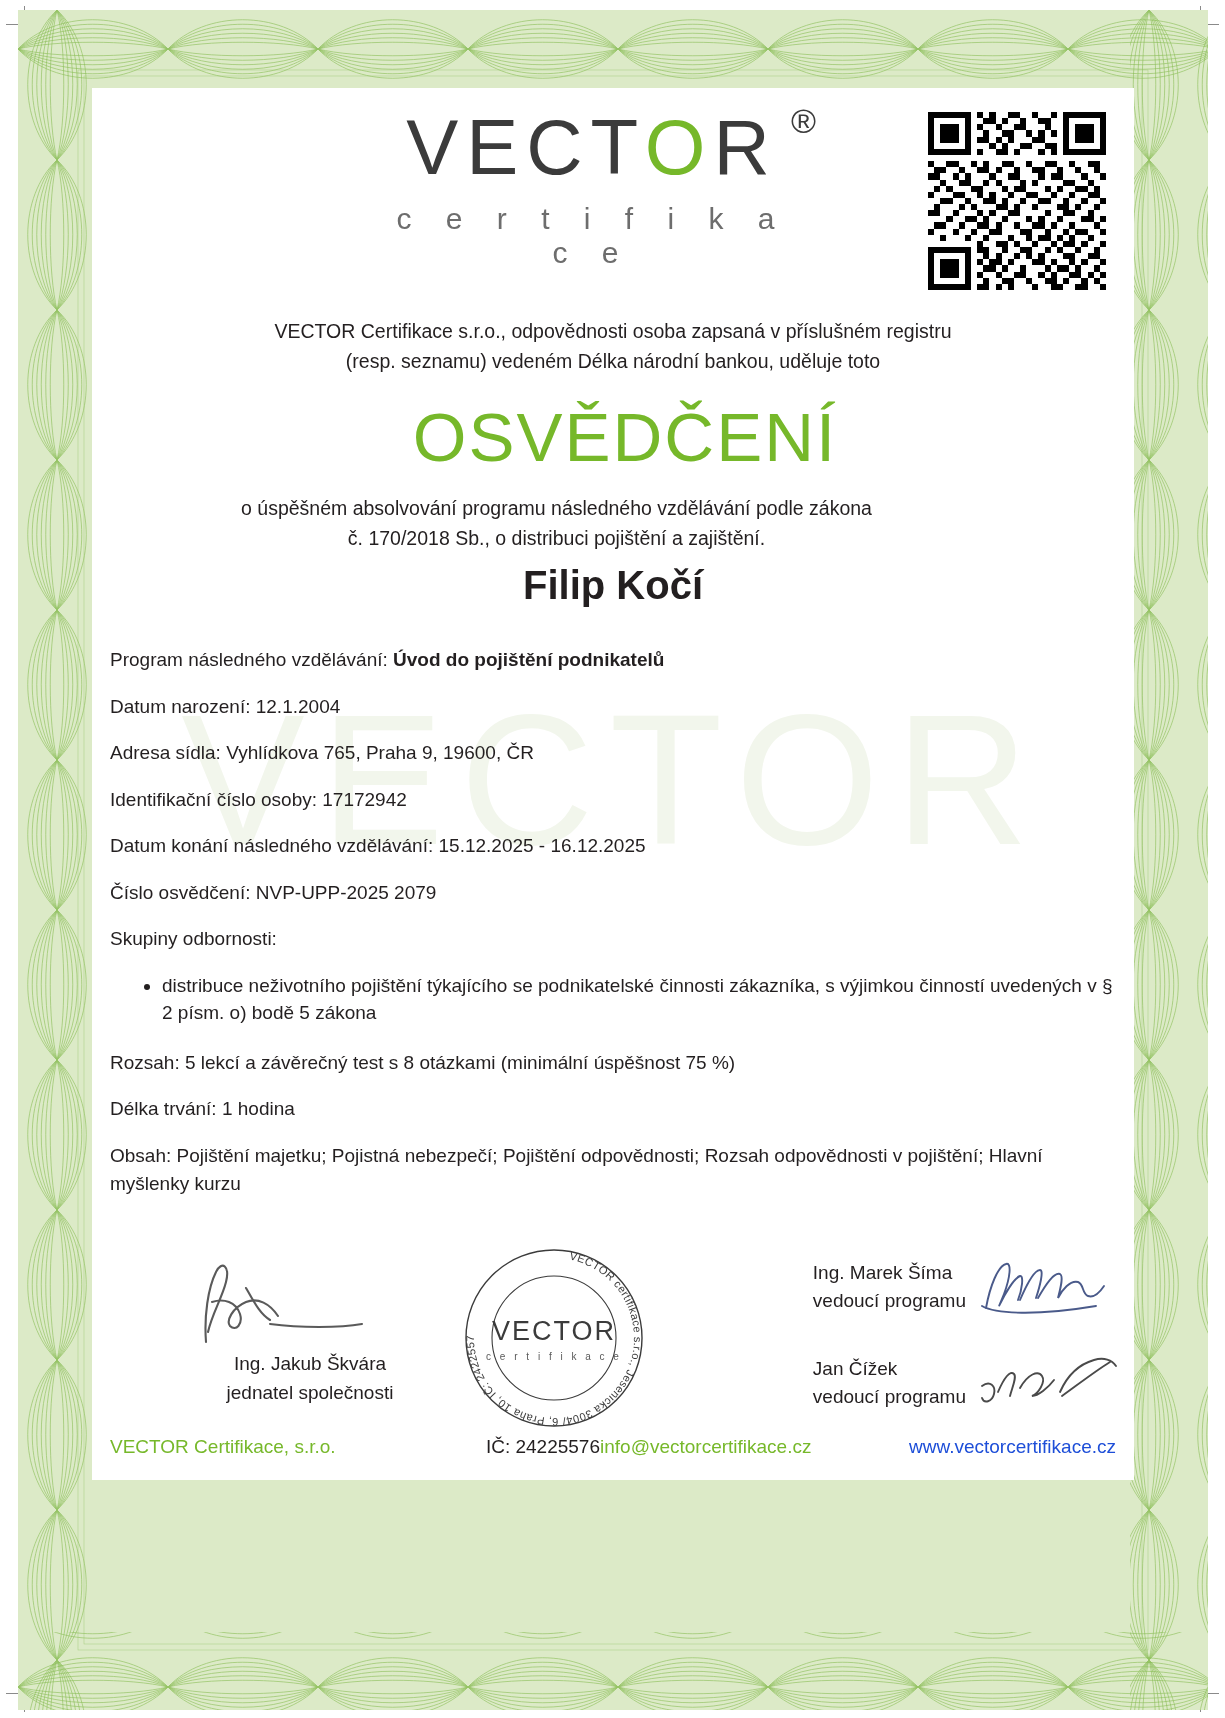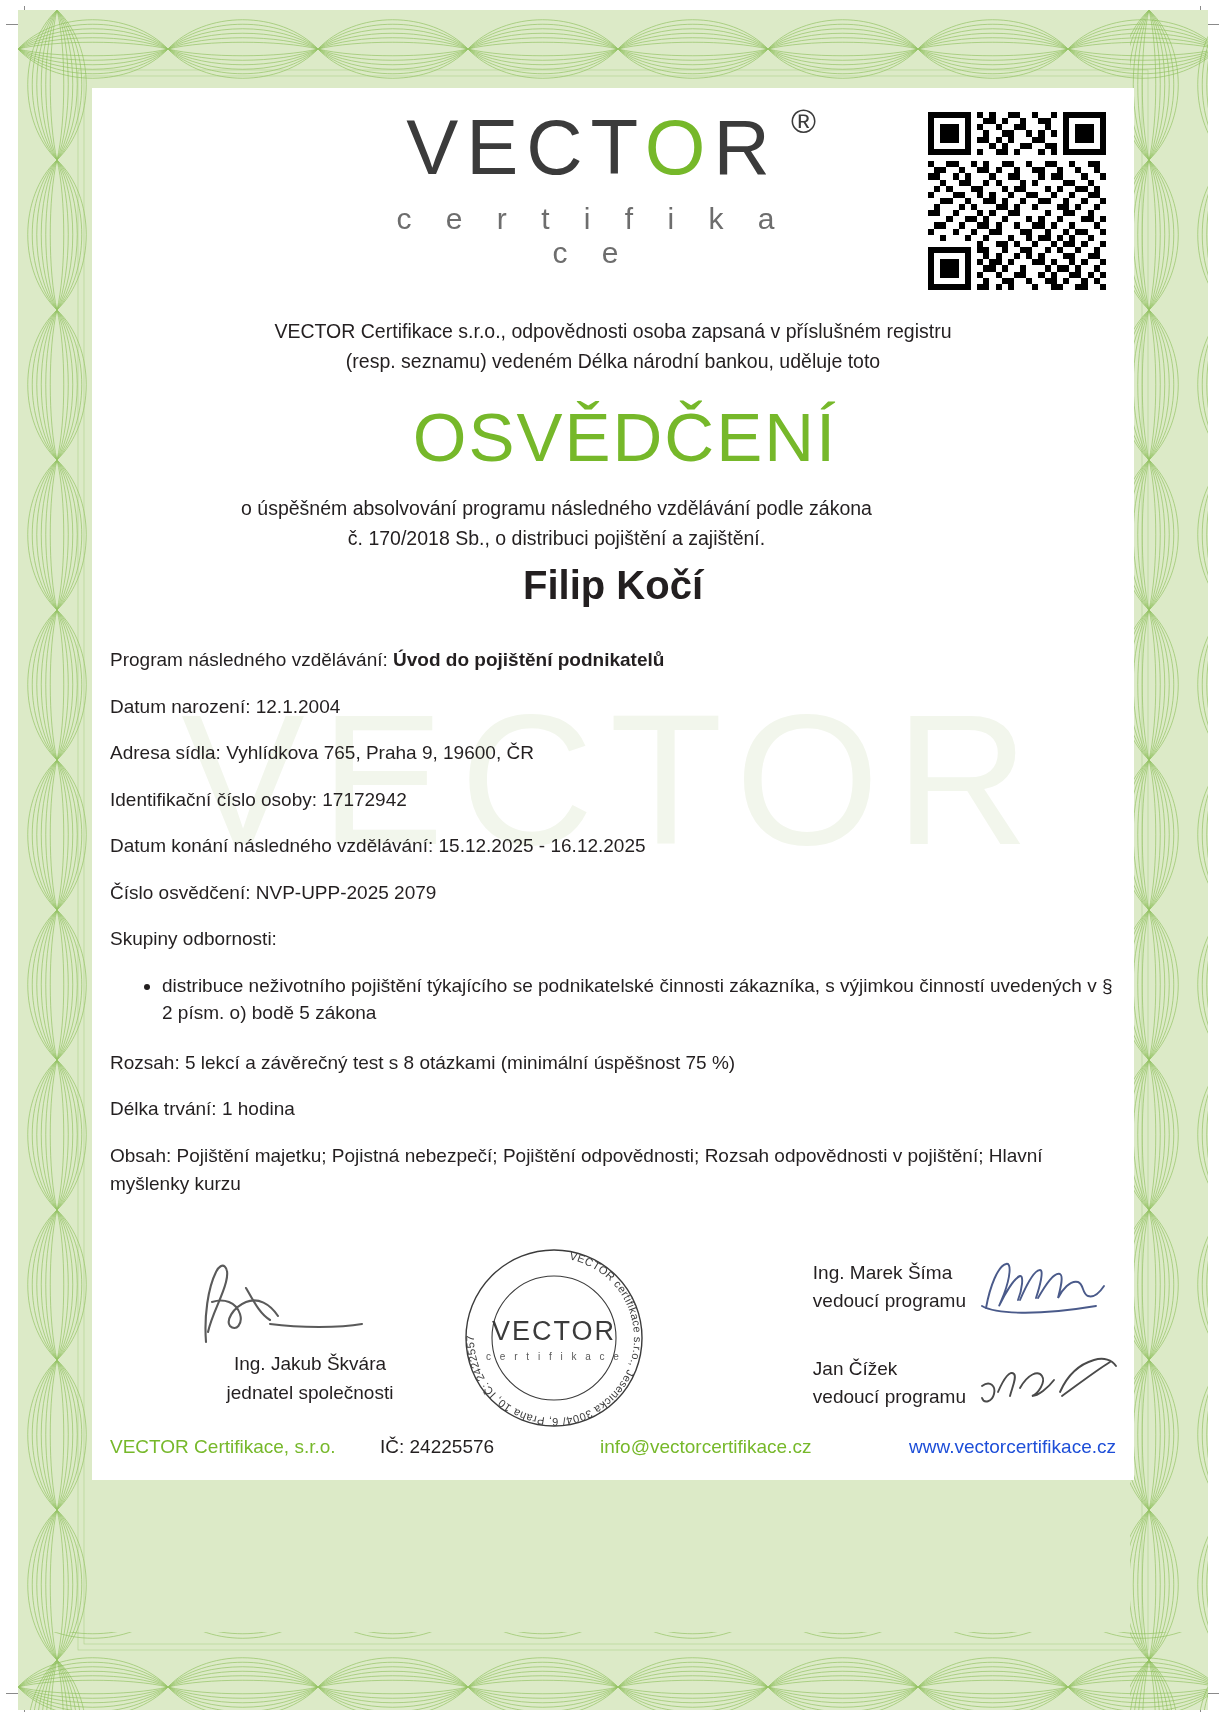--- a/index.html
+++ b/index.html
@@ -203,21 +203,21 @@
   .footer {
     position: absolute;
     left: 18px;
     bottom: 22px;
     width: 1006px;
     display: flex;
     align-items: center;
     font-size: 19px;
   }
   .footer .f1 { color: #76b82a; width: 270px; }
-  .footer .f2 { color: #231f20; width: 220px; }
+  .footer .f2 { color: #231f20; width: 220px; text-align: right; }
   .footer .f3 { color: #76b82a; width: 300px; }
   .footer .f4 { color: #1d4ed8; text-align: right; flex: 1; }
 </style>
 </head>
 <body>
 
 <div class="page">
 
   <div class="crop" style="left:0;top:0;width:1225px;height:1718px;">
     <div class="h" style="left:6px;top:24px;width:30px;"></div>

